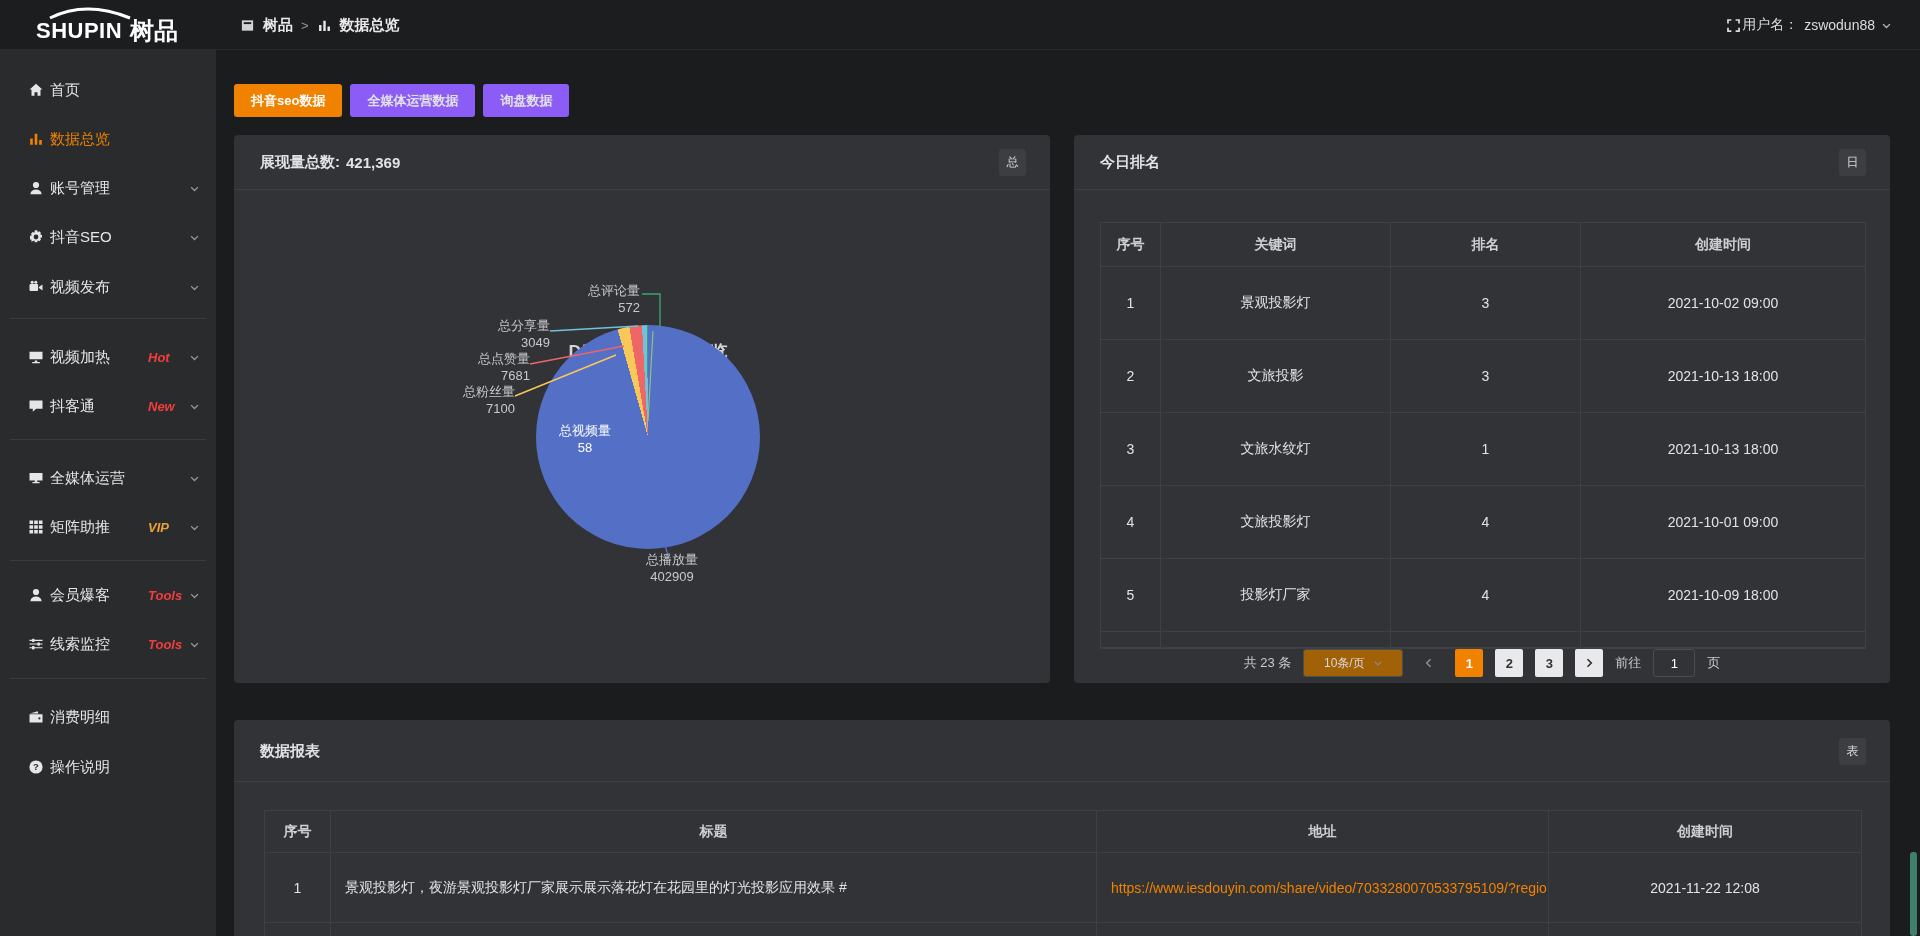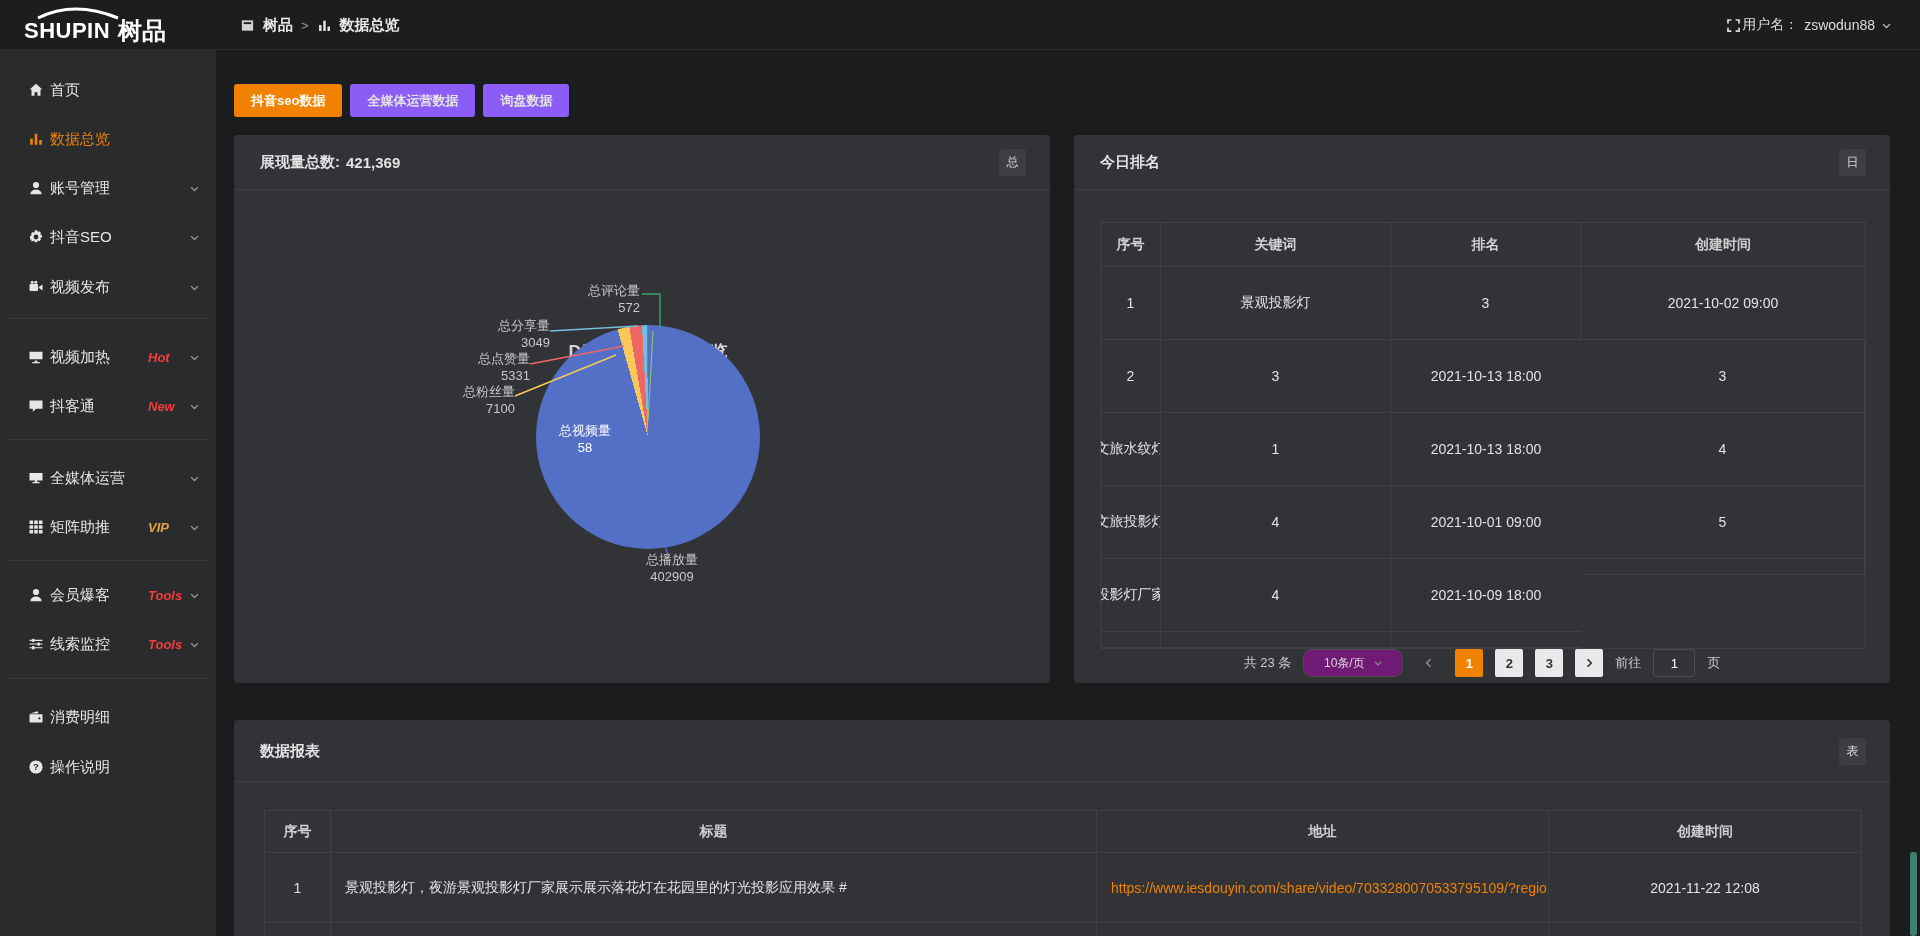--- a/index.html
+++ b/index.html
@@ -2,21 +2,21 @@
 <html><head>
 <meta charset="utf-8">
 <style>
   * { margin:0; padding:0; box-sizing:border-box; }
   html,body { background:#111; }
   body { font-family:"Liberation Sans","DejaVu Sans",sans-serif; }
   .app { position:relative; width:1920px; height:936px; background:#1b1c1e; overflow:hidden; }
 
   
   .topbar { position:absolute; left:0; top:0; width:1920px; height:50px; background:#1c1d1f; border-bottom:1px solid #2a2b2d; display:flex; align-items:center; }
-  .logo { position:absolute; left:22px; top:7px; }
+  .logo { position:absolute; left:34px; top:7px; }
   .breadcrumb { position:absolute; left:240px; top:0; height:50px; display:flex; align-items:center; gap:8px; color:#e8e8ea; font-size:15px; font-weight:bold; }
   .breadcrumb .sep { color:#9a9a9e; font-size:13px; font-weight:normal; }
   .bc-ico { display:inline-flex; color:#e8e8ea; }
   .topbar-right { position:absolute; right:28px; top:0; height:50px; display:flex; align-items:center; color:#dcdcde; }
   .user-wrap { display:flex; align-items:center; gap:6px; font-size:14px; }
   .chev { display:inline-flex; color:#b9b9bd; }
 
   
   .sidebar { position:absolute; left:0; top:50px; width:216px; height:886px; background:#2a2b2d; }
   .side-item { position:absolute; left:0; width:216px; height:34px; display:flex; align-items:center; color:#e6e6e8; font-size:15px; cursor:pointer; }
@@ -63,21 +63,21 @@
   #rank-table .dcell { height:73px; }
   #rank-table .dcell.hd { height:44px; }
   #rank-table .dcell.sliver { height:16px; }
   #report-table { left:30px; top:90px; width:1598px; grid-template-columns:66px 766px 452px 312px; }
   #report-table .dcell { height:70px; }
   #report-table .dcell.hd { height:42px; }
   #report-table .dcell.sliver { height:24px; }
 
   
   .pager { position:absolute; left:0; top:512px; width:816px; height:32px; display:flex; align-items:center; justify-content:center; gap:12px; color:#c9c9cc; font-size:13px; }
-  .pg-select { width:100px; height:28px; border:1px solid #4b4d52; border-radius:9px; background:#701a75; display:flex; align-items:center; justify-content:center; gap:8px; font-size:12px; color:#d8d8da; cursor:pointer; }
+  .pg-select { width:100px; height:28px; border:1px solid #4b4d52; border-radius:3px; background:#a16207; display:flex; align-items:center; justify-content:center; gap:8px; font-size:12px; color:#d8d8da; cursor:pointer; }
   .pg-btn { min-width:28px; height:28px; border-radius:2px; display:flex; align-items:center; justify-content:center; font-size:13px; font-weight:bold; cursor:pointer; }
   .pg-btn.dark { background:transparent; color:#8a8a8e; }
   .pg-btn.lite { background:#e9e9eb; color:#303133; }
   .pg-btn.on   { background:#f08200; color:#fff; }
   .pg-goto { width:42px; height:28px; background:transparent; border:1px solid #4b4d52; border-radius:3px; color:#fff; text-align:center; font-size:13px; font-family:inherit; }
 
   .scroll-thumb { position:absolute; right:3px; top:852px; width:7px; height:84px; background:#3f7f6d; border-radius:3px; }
 </style>
 </head>
 <body>
@@ -346,21 +346,21 @@
     <div class="callout ra" style="right:410px; top:147px;">
       <div>总评论量</div>
         <div>572</div>
     </div>
     <div class="callout ra" style="right:500px; top:182px;">
       <div>总分享量</div>
         <div>3049</div>
     </div>
     <div class="callout ra" style="right:520px; top:215px;">
       <div>总点赞量</div>
-        <div>5331</div>
+        <div>7681</div>
     </div>
     <div class="callout ra" style="right:535px; top:248px;">
       <div>总粉丝量</div>
         <div>7100</div>
     </div>
     <div class="callout" style="left:301px; top:287px; width:100px; color:#ffffff;">
       <div>总视频量</div>
         <div>58</div>
     </div>
     <div class="callout" style="left:388px; top:416px; width:100px;">
@@ -407,20 +407,21 @@
       <div class="dcell hd">关键词</div>
       <div class="dcell hd">排名</div>
       <div class="dcell hd last">创建时间</div>
 
       <div class="dcell">1</div>
       <div class="dcell">景观投影灯</div>
       <div class="dcell">3</div>
       <div class="dcell last">2021-10-02 09:00</div>
 
       <div class="dcell">2</div>
+      <div class="dcell">文旅投影</div>
       <div class="dcell">3</div>
       <div class="dcell last">2021-10-13 18:00</div>
 
       <div class="dcell">3</div>
       <div class="dcell">文旅水纹灯</div>
       <div class="dcell">1</div>
       <div class="dcell last">2021-10-13 18:00</div>
 
       <div class="dcell">4</div>
       <div class="dcell">文旅投影灯</div>

